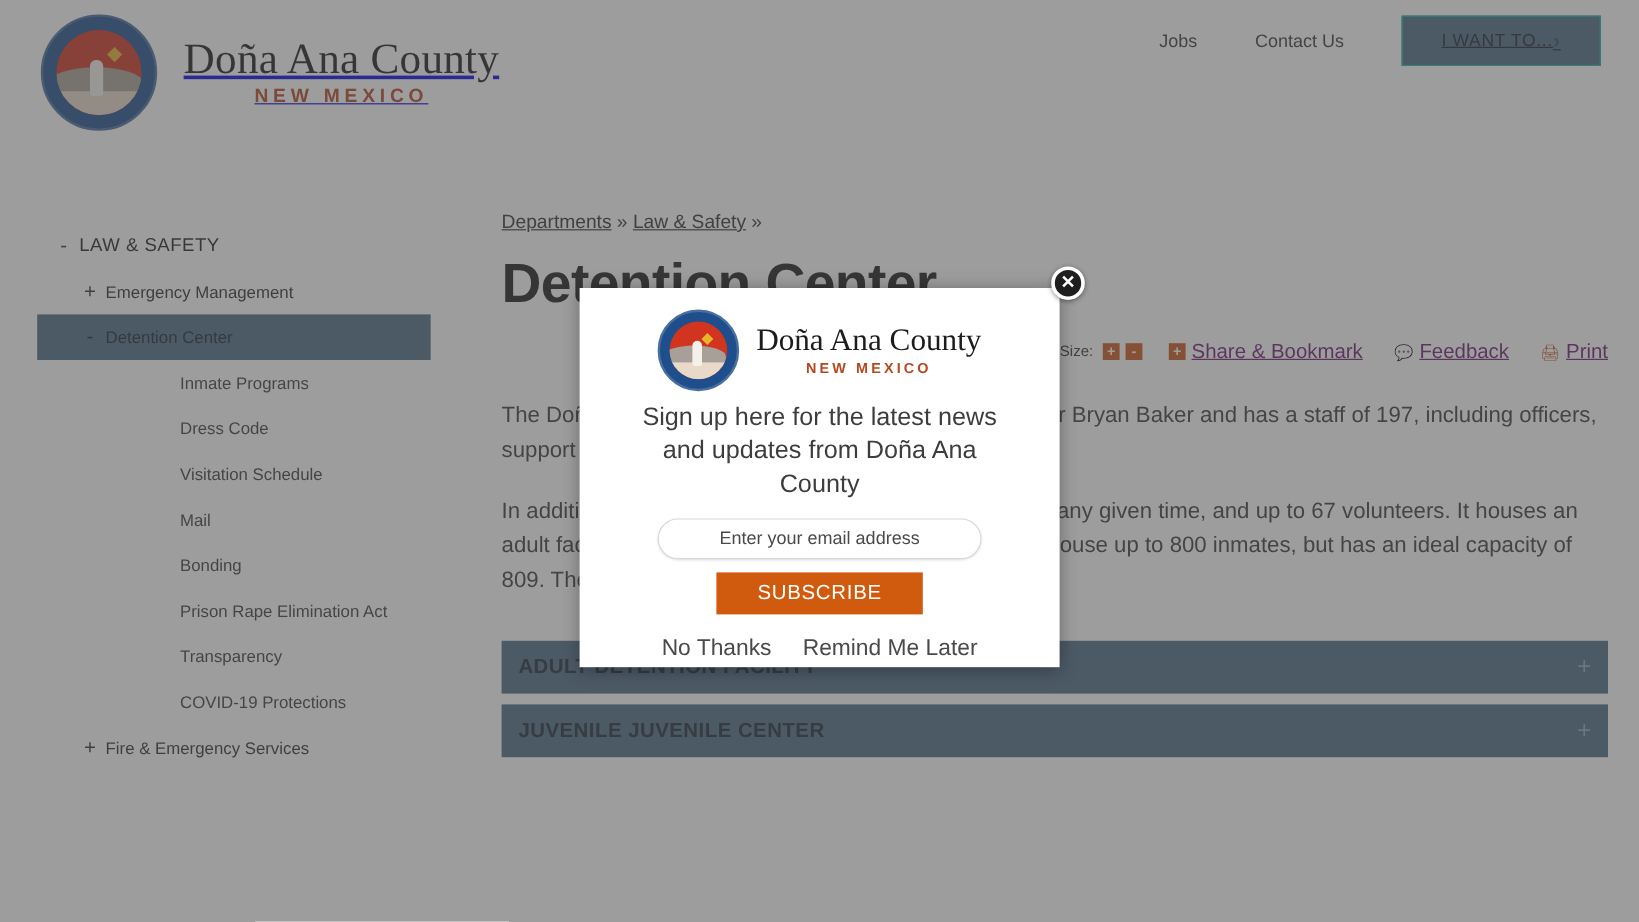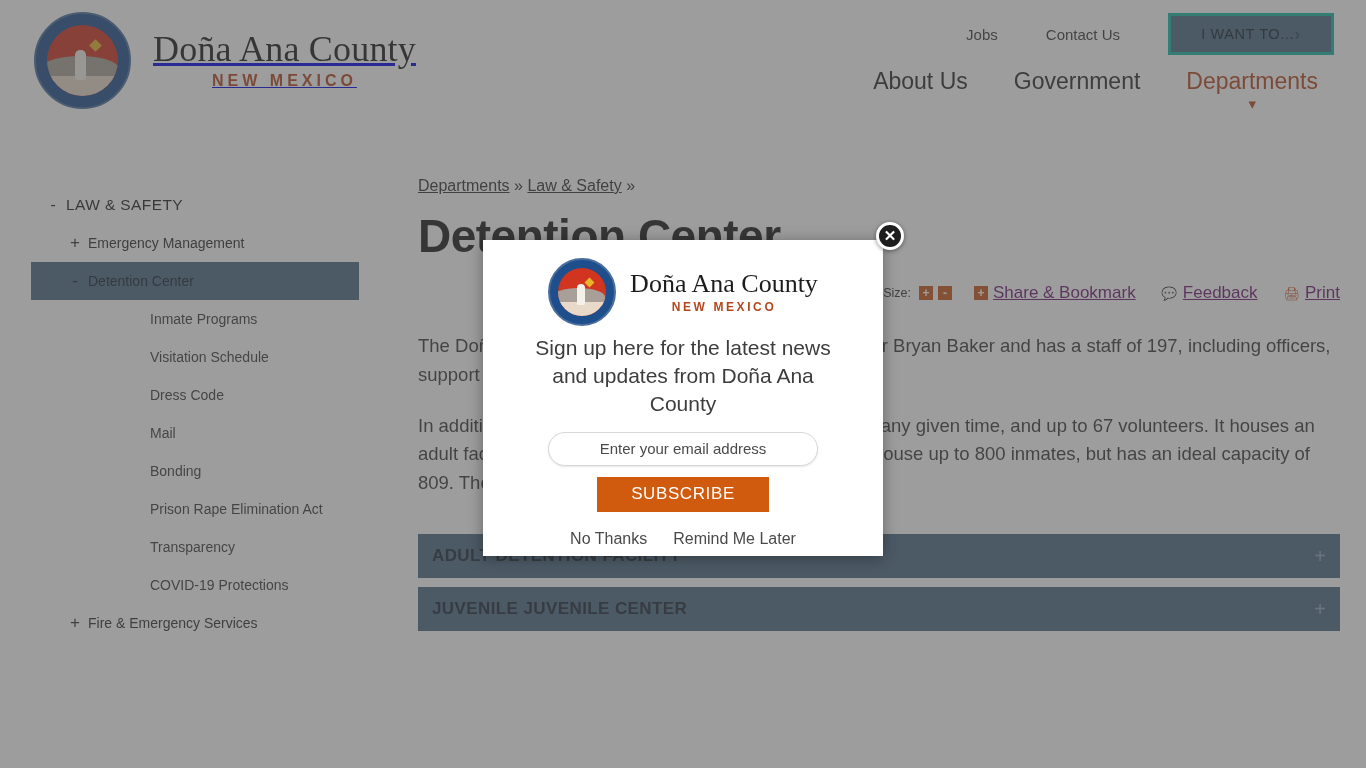--- a/index.html
+++ b/index.html
@@ -109,30 +109,31 @@
     font-size: 15px;
     color: #3a3a3a;
     margin-right: 48px;
     text-decoration: none;
     white-space: nowrap;
   }
 
   .iwant-btn {
     width: 166px; height: 42px;
     background: #4d6a86;
-    border: 3px solid #14b8a6;
+    border: 1px solid #14b8a6;
     display: flex;
     align-items: center;
     justify-content: center;
     gap: 0;
     color: #16222e;
     font-size: 14.5px;
     letter-spacing: .6px;
     cursor: pointer;
     white-space: nowrap;
+    text-decoration: underline;
   }
   .iwant-btn .chev {
     color: #2d4a66;
     font-size: 18px;
     line-height: 1;
     font-weight: 700;
   }
 
   .main-nav {
     position: absolute;
@@ -421,21 +422,21 @@
     font-family: "Liberation Sans", sans-serif;
   }
 
   .modal-links {
     margin-top: 18px;
     display: flex;
     justify-content: center;
     gap: 26px;
   }
   .modal-links span {
-    font-size: 16px;
+    font-size: 19px;
     color: #4a4a4a;
     cursor: pointer;
   }
 </style>
 </head>
 <body>
 
 <div id="page">
 
   <div class="header">
@@ -457,28 +458,20 @@
 
     <div class="util-nav">
       <a class="util-link" href="#">Jobs</a>
       <a class="util-link" href="#">Contact Us</a>
       <div class="iwant-btn">
         <span>I WANT TO...</span>
         <span class="chev">›</span>
       </div>
     </div>
 
-    <div class="main-nav">
-      <a href="#">About Us</a>
-      <a href="#">Government</a>
-      <span class="nav-active-wrap">
-        <a class="active" href="#">Departments</a>
-        <span class="nav-caret">▾</span>
-      </span>
-    </div>
   </div>
 
   <div class="content-area">
 
     <div class="sidebar" id="sidebar">
         <a class="side-item lvl0" href="#">
           <span class="pm">-</span>
           <span class="lbl">LAW &amp; SAFETY</span>
         </a>
         <a class="side-item lvl1" href="#">
@@ -488,25 +481,25 @@
         <a class="side-item lvl1 current" href="#">
           <span class="pm">-</span>
           <span class="lbl">Detention Center</span>
         </a>
         <a class="side-item lvl2" href="#">
           <span class="pm"></span>
           <span class="lbl">Inmate Programs</span>
         </a>
         <a class="side-item lvl2" href="#">
           <span class="pm"></span>
+          <span class="lbl">Dress Code</span>
+        </a>
+        <a class="side-item lvl2" href="#">
+          <span class="pm"></span>
           <span class="lbl">Visitation Schedule</span>
-        </a>
-        <a class="side-item lvl2" href="#">
-          <span class="pm"></span>
-          <span class="lbl">Dress Code</span>
         </a>
         <a class="side-item lvl2" href="#">
           <span class="pm"></span>
           <span class="lbl">Mail</span>
         </a>
         <a class="side-item lvl2" href="#">
           <span class="pm"></span>
           <span class="lbl">Bonding</span>
         </a>
         <a class="side-item lvl2" href="#">

